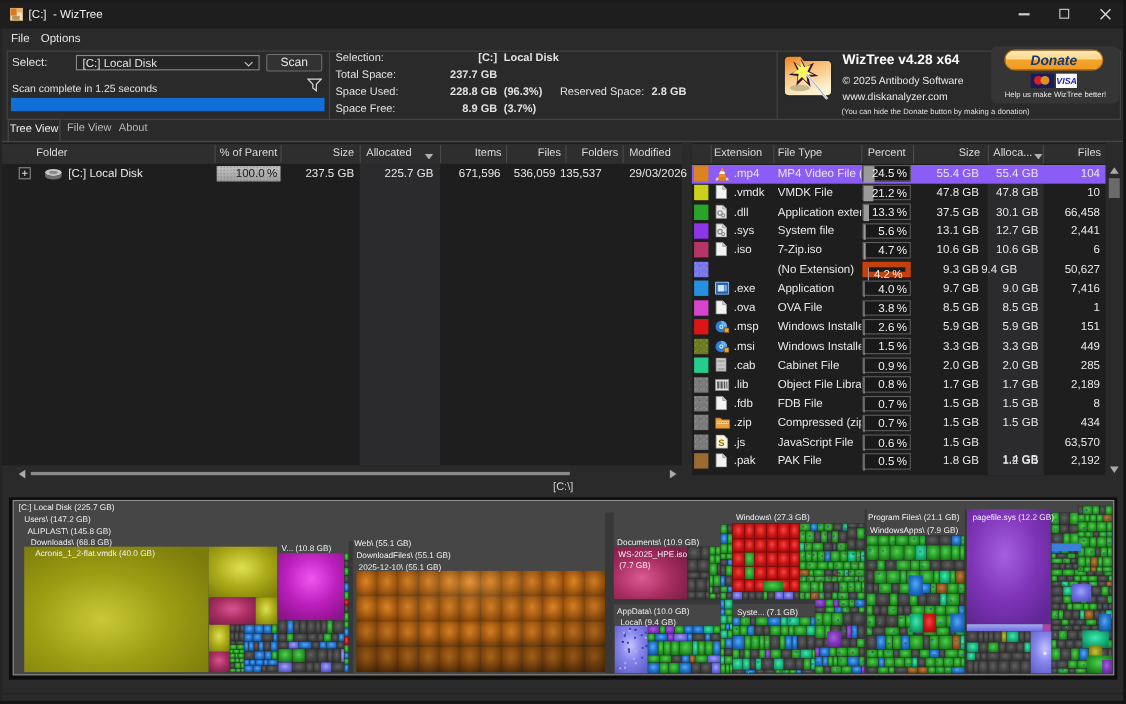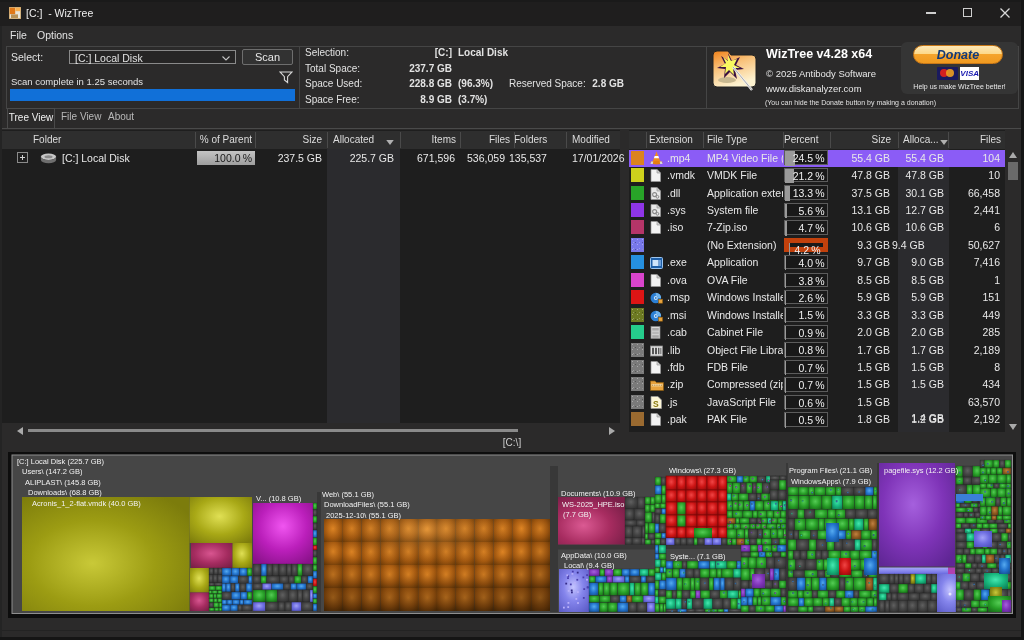--- a/index.html
+++ b/index.html
@@ -94,21 +94,21 @@
 
 <div class="abs" style="left:0;top:130px;width:620px;height:293px;background:#1e1e1e;"></div>
 <div class="abs" style="left:327px;top:131px;width:73px;height:292px;background:#2b2b2e;"></div>
 <div class="abs" style="left:0;top:131px;width:620px;height:18px;background:#2e2e2e;"></div>
 <div class="abs hdr" style="left:33px;top:134px;">Folder</div>
 <div class="abs hdr" style="left:196px;top:134px;width:56px;text-align:right;">% of Parent</div>
 <div class="abs hdr" style="left:255px;top:134px;width:67px;text-align:right;">Size</div>
 <div class="abs hdr" style="left:333px;top:134px;">Allocated</div>
 <div class="abs hdr" style="left:400px;top:134px;width:56px;text-align:right;">Items</div>
 <div class="abs hdr" style="left:460px;top:134px;width:50px;text-align:right;">Files</div>
-<div class="abs hdr" style="left:514px;top:134px;width:48px;text-align:left;">Folders</div>
+<div class="abs hdr" style="left:514px;top:134px;width:48px;text-align:right;">Folders</div>
 <div class="abs hdr" style="left:572px;top:134px;">Modified</div>
 <svg class="abs" style="left:386px;top:140px" width="8" height="5" viewBox="0 0 9 6">
       <polygon points="0,0 9,0 4.5,6" fill="#b0b0b0"></polygon>
     </svg>
 <div class="abs" style="left:195px;top:132px;width:1px;height:16px;background:#4a4a4a;"></div>
 <div class="abs" style="left:255px;top:132px;width:1px;height:16px;background:#4a4a4a;"></div>
 <div class="abs" style="left:327px;top:132px;width:1px;height:16px;background:#4a4a4a;"></div>
 <div class="abs" style="left:400px;top:132px;width:1px;height:16px;background:#4a4a4a;"></div>
 <div class="abs" style="left:460px;top:132px;width:1px;height:16px;background:#4a4a4a;"></div>
 <div class="abs" style="left:514px;top:132px;width:1px;height:16px;background:#4a4a4a;"></div>
@@ -125,37 +125,37 @@
     </svg>
 <div class="abs" style="left:62px;top:152px;color:#e8e8e8;font-size:10.5px;">[C:] Local Disk</div>
 <div class="abs" style="left:197px;top:151px;width:58px;height:14px;background-image:radial-gradient(circle at 1px 1px, rgba(120,120,120,0.55) 22%, transparent 25%),linear-gradient(#c4c4c4,#9e9e9e);background-size:3px 3px,58px 14px;">
   <div class="abs" style="right:3px;top:1px;color:#1a1a1a;font-size:10.5px;">100.0 %</div>
 </div>
 <div class="abs" style="left:262px;top:152px;width:60px;text-align:right;color:#e8e8e8;font-size:10.5px;">237.5 GB</div>
 <div class="abs" style="left:330px;top:152px;width:64px;text-align:right;color:#e8e8e8;font-size:10.5px;">225.7 GB</div>
 <div class="abs" style="left:400px;top:152px;width:55px;text-align:right;color:#e8e8e8;font-size:10.5px;">671,596</div>
 <div class="abs" style="left:455px;top:152px;width:50px;text-align:right;color:#e8e8e8;font-size:10.5px;">536,059</div>
 <div class="abs" style="left:509px;top:152px;width:50px;text-align:left;color:#e8e8e8;font-size:10.5px;">135,537</div>
-<div class="abs" style="left:572px;top:152px;width:55px;color:#e8e8e8;font-size:10.5px;">17/01/2026</div>
+<div class="abs" style="left:572px;top:152px;width:55px;color:#e8e8e8;font-size:10.5px;">29/03/2026</div>
 
 <div class="abs" style="left:8px;top:424px;width:612px;height:13px;background:#2b2a2a;"></div>
 <svg class="abs" style="left:17px;top:427px" width="7" height="8" viewBox="0 0 7 8">
       <polygon points="6,0 6,8 0,4" fill="#aaa"></polygon>
     </svg>
 <svg class="abs" style="left:608px;top:427px" width="7" height="8" viewBox="0 0 7 8">
       <polygon points="1,0 1,8 7,4" fill="#aaa"></polygon>
     </svg>
 <div class="abs" style="left:28px;top:429px;width:490px;height:2.5px;background:#8a8a8a;"></div>
 
 <div class="abs" style="left:629px;top:130px;width:376px;height:302px;background:#1e1e1e;"></div>
 <div class="abs" style="left:898px;top:131px;width:51px;height:301px;background:#2b2b2e;"></div>
 <div class="abs" style="left:629px;top:131px;width:376px;height:18px;background:#2e2e2e;"></div>
 <div class="abs hdr" style="left:649px;top:134px;">Extension</div>
 <div class="abs hdr" style="left:707px;top:134px;">File Type</div>
-<div class="abs hdr" style="left:784px;top:134px;width:44px;text-align:left;">Percent</div>
+<div class="abs hdr" style="left:784px;top:134px;width:44px;text-align:center;">Percent</div>
 <div class="abs hdr" style="left:831px;top:134px;width:60px;text-align:right;">Size</div>
 <div class="abs hdr" style="left:903px;top:134px;">Alloca...</div>
 <div class="abs hdr" style="left:949px;top:134px;width:52px;text-align:right;">Files</div>
 <svg class="abs" style="left:940px;top:140px" width="8" height="5" viewBox="0 0 9 6">
       <polygon points="0,0 9,0 4.5,6" fill="#b0b0b0"></polygon>
     </svg>
 <div class="abs" style="left:646px;top:132px;width:1px;height:16px;background:#4a4a4a;"></div>
 <div class="abs" style="left:703px;top:132px;width:1px;height:16px;background:#4a4a4a;"></div>
 <div class="abs" style="left:783px;top:132px;width:1px;height:16px;background:#4a4a4a;"></div>
 <div class="abs" style="left:830px;top:132px;width:1px;height:16px;background:#4a4a4a;"></div>

